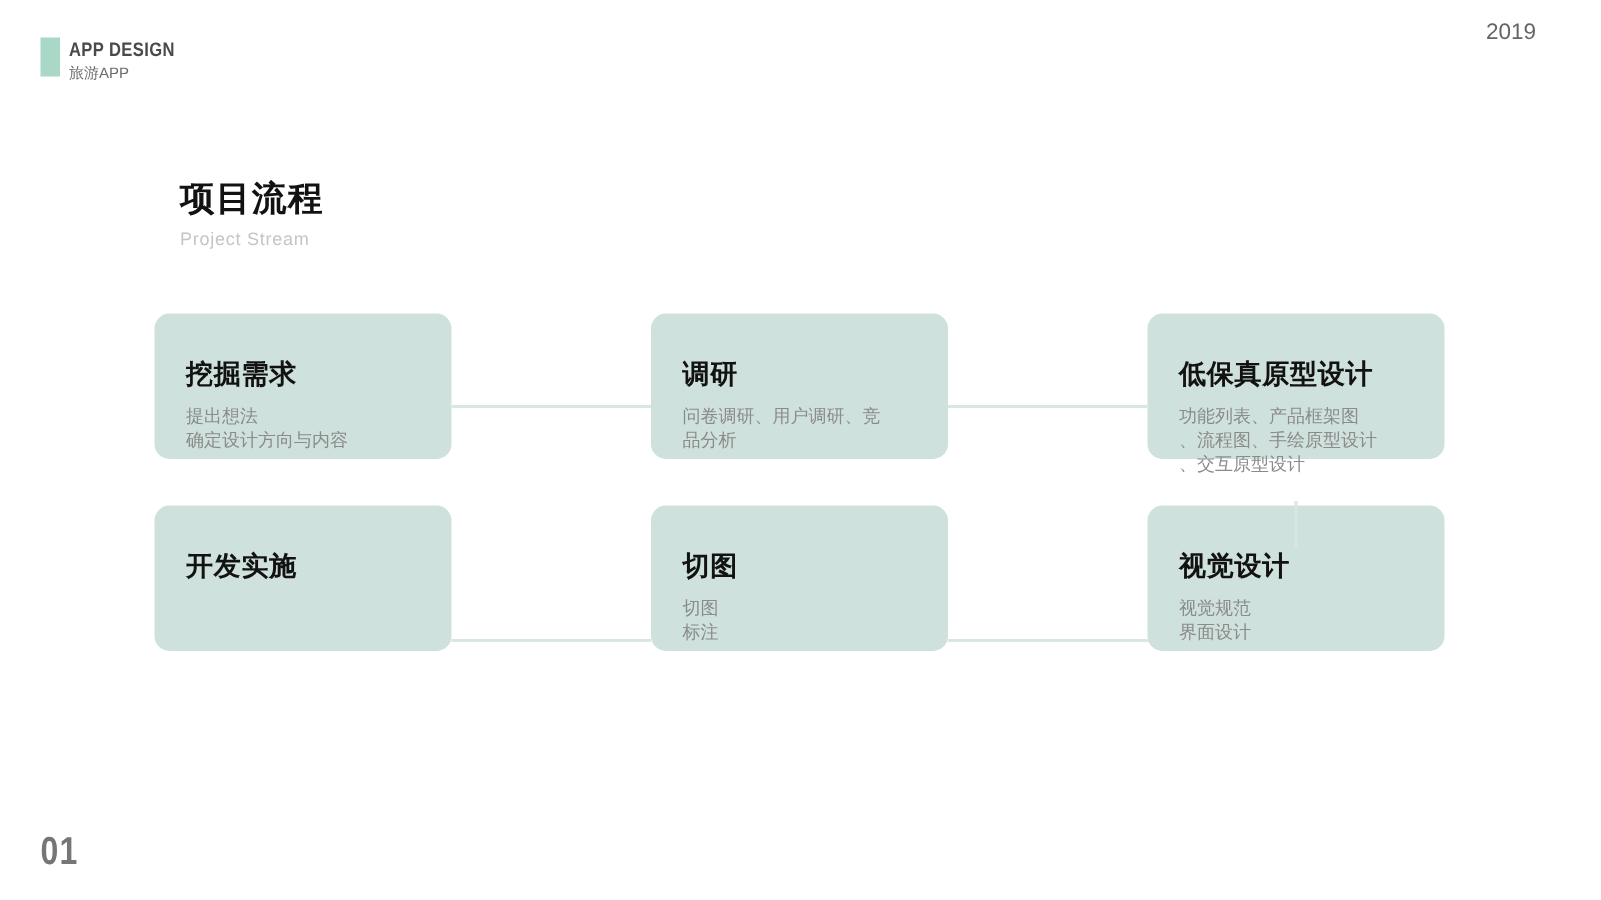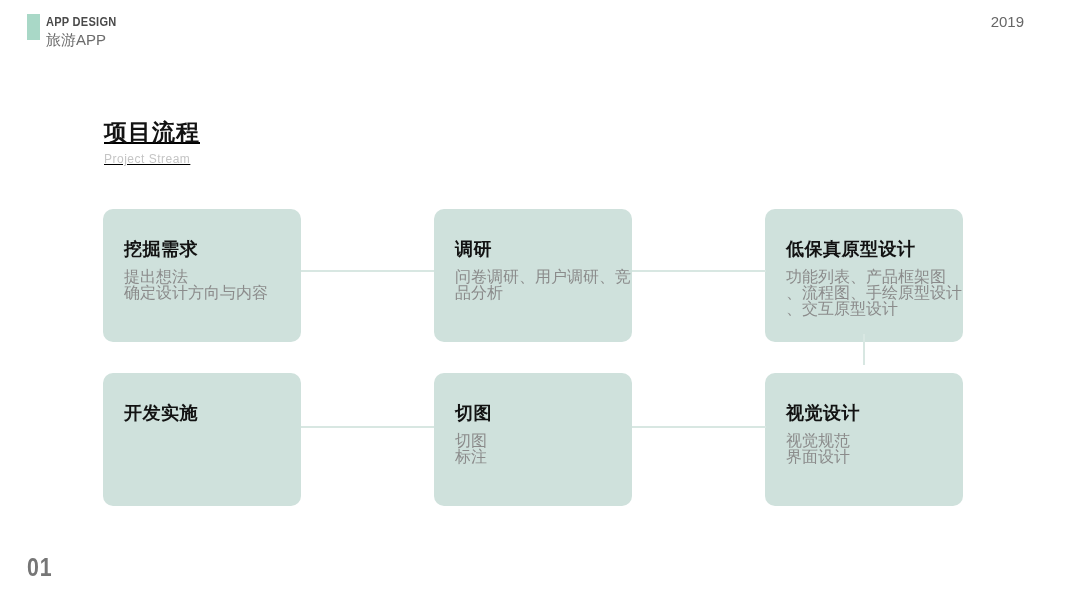--- a/index.html
+++ b/index.html
@@ -14,48 +14,48 @@
   *{margin:0;padding:0;box-sizing:border-box;}
   html,body{width:1067px;height:600px;}
   body{
     position:relative;
     width:1067px;height:600px;
     background:#ffffff;
     font-family:"Liberation Sans","DejaVu Sans",sans-serif;
     overflow:hidden;
   }
   
-  .logo{position:absolute;left:27px;top:14px;display:flex;align-items:flex-start;gap:6px;}
+  .logo{position:absolute;left:27px;top:25px;display:flex;align-items:flex-start;gap:6px;}
   .logo-bar{width:13px;height:26px;background:var(--accent);}
   .logo-text{display:flex;flex-direction:column;}
   .logo-title{
     font-size:13px;font-weight:bold;color:#4a4a4a;letter-spacing:.3px;
     transform:scaleX(.85);transform-origin:left center;white-space:nowrap;
   }
-  .logo-sub{font-size:15px;color:#6b6b6b;margin-top:2px;white-space:nowrap;}
+  .logo-sub{font-size:10px;color:#6b6b6b;margin-top:2px;white-space:nowrap;}
   .year{position:absolute;top:13px;right:43px;font-size:15px;color:var(--gray);}
   
-  .section-head{position:absolute;left:104px;top:117px;text-decoration:underline;}
+  .section-head{position:absolute;left:120px;top:117px;}
   .section-title{font-size:23px;font-weight:bold;color:var(--title-color);letter-spacing:1px;}
   .section-sub{font-size:12px;color:var(--muted);margin-top:4px;letter-spacing:.5px;}
   
   .cards{
     position:absolute;left:103px;top:209px;
     display:grid;
     grid-template-columns:repeat(3,198px);
     column-gap:133px;row-gap:31px;
   }
   .card{
-    height:133px;
+    height:97px;
     background:var(--card-bg);
     border-radius:10px;
     padding:29px 20px 0 21px;
   }
   .card-title{font-size:18px;font-weight:bold;color:var(--title-color);letter-spacing:.5px;line-height:22px;}
-  .card-desc{margin-top:9px;font-size:16px;color:var(--desc-color);line-height:16px;}
+  .card-desc{margin-top:9px;font-size:12px;color:var(--desc-color);line-height:16px;}
   .card-desc-line{white-space:nowrap;}
   
   .connector{position:absolute;background:var(--connector);}
   .conn-r1-a{left:301px;top:270px;width:133px;height:2px;}
   .conn-r1-b{left:632px;top:270px;width:134px;height:2px;}
   .conn-r2-a{left:301px;top:426px;width:133px;height:2px;}
   .conn-r2-b{left:632px;top:426px;width:134px;height:2px;}
   .conn-v-c3{left:863px;top:334px;width:2px;height:31px;}
   
   .page-number{

